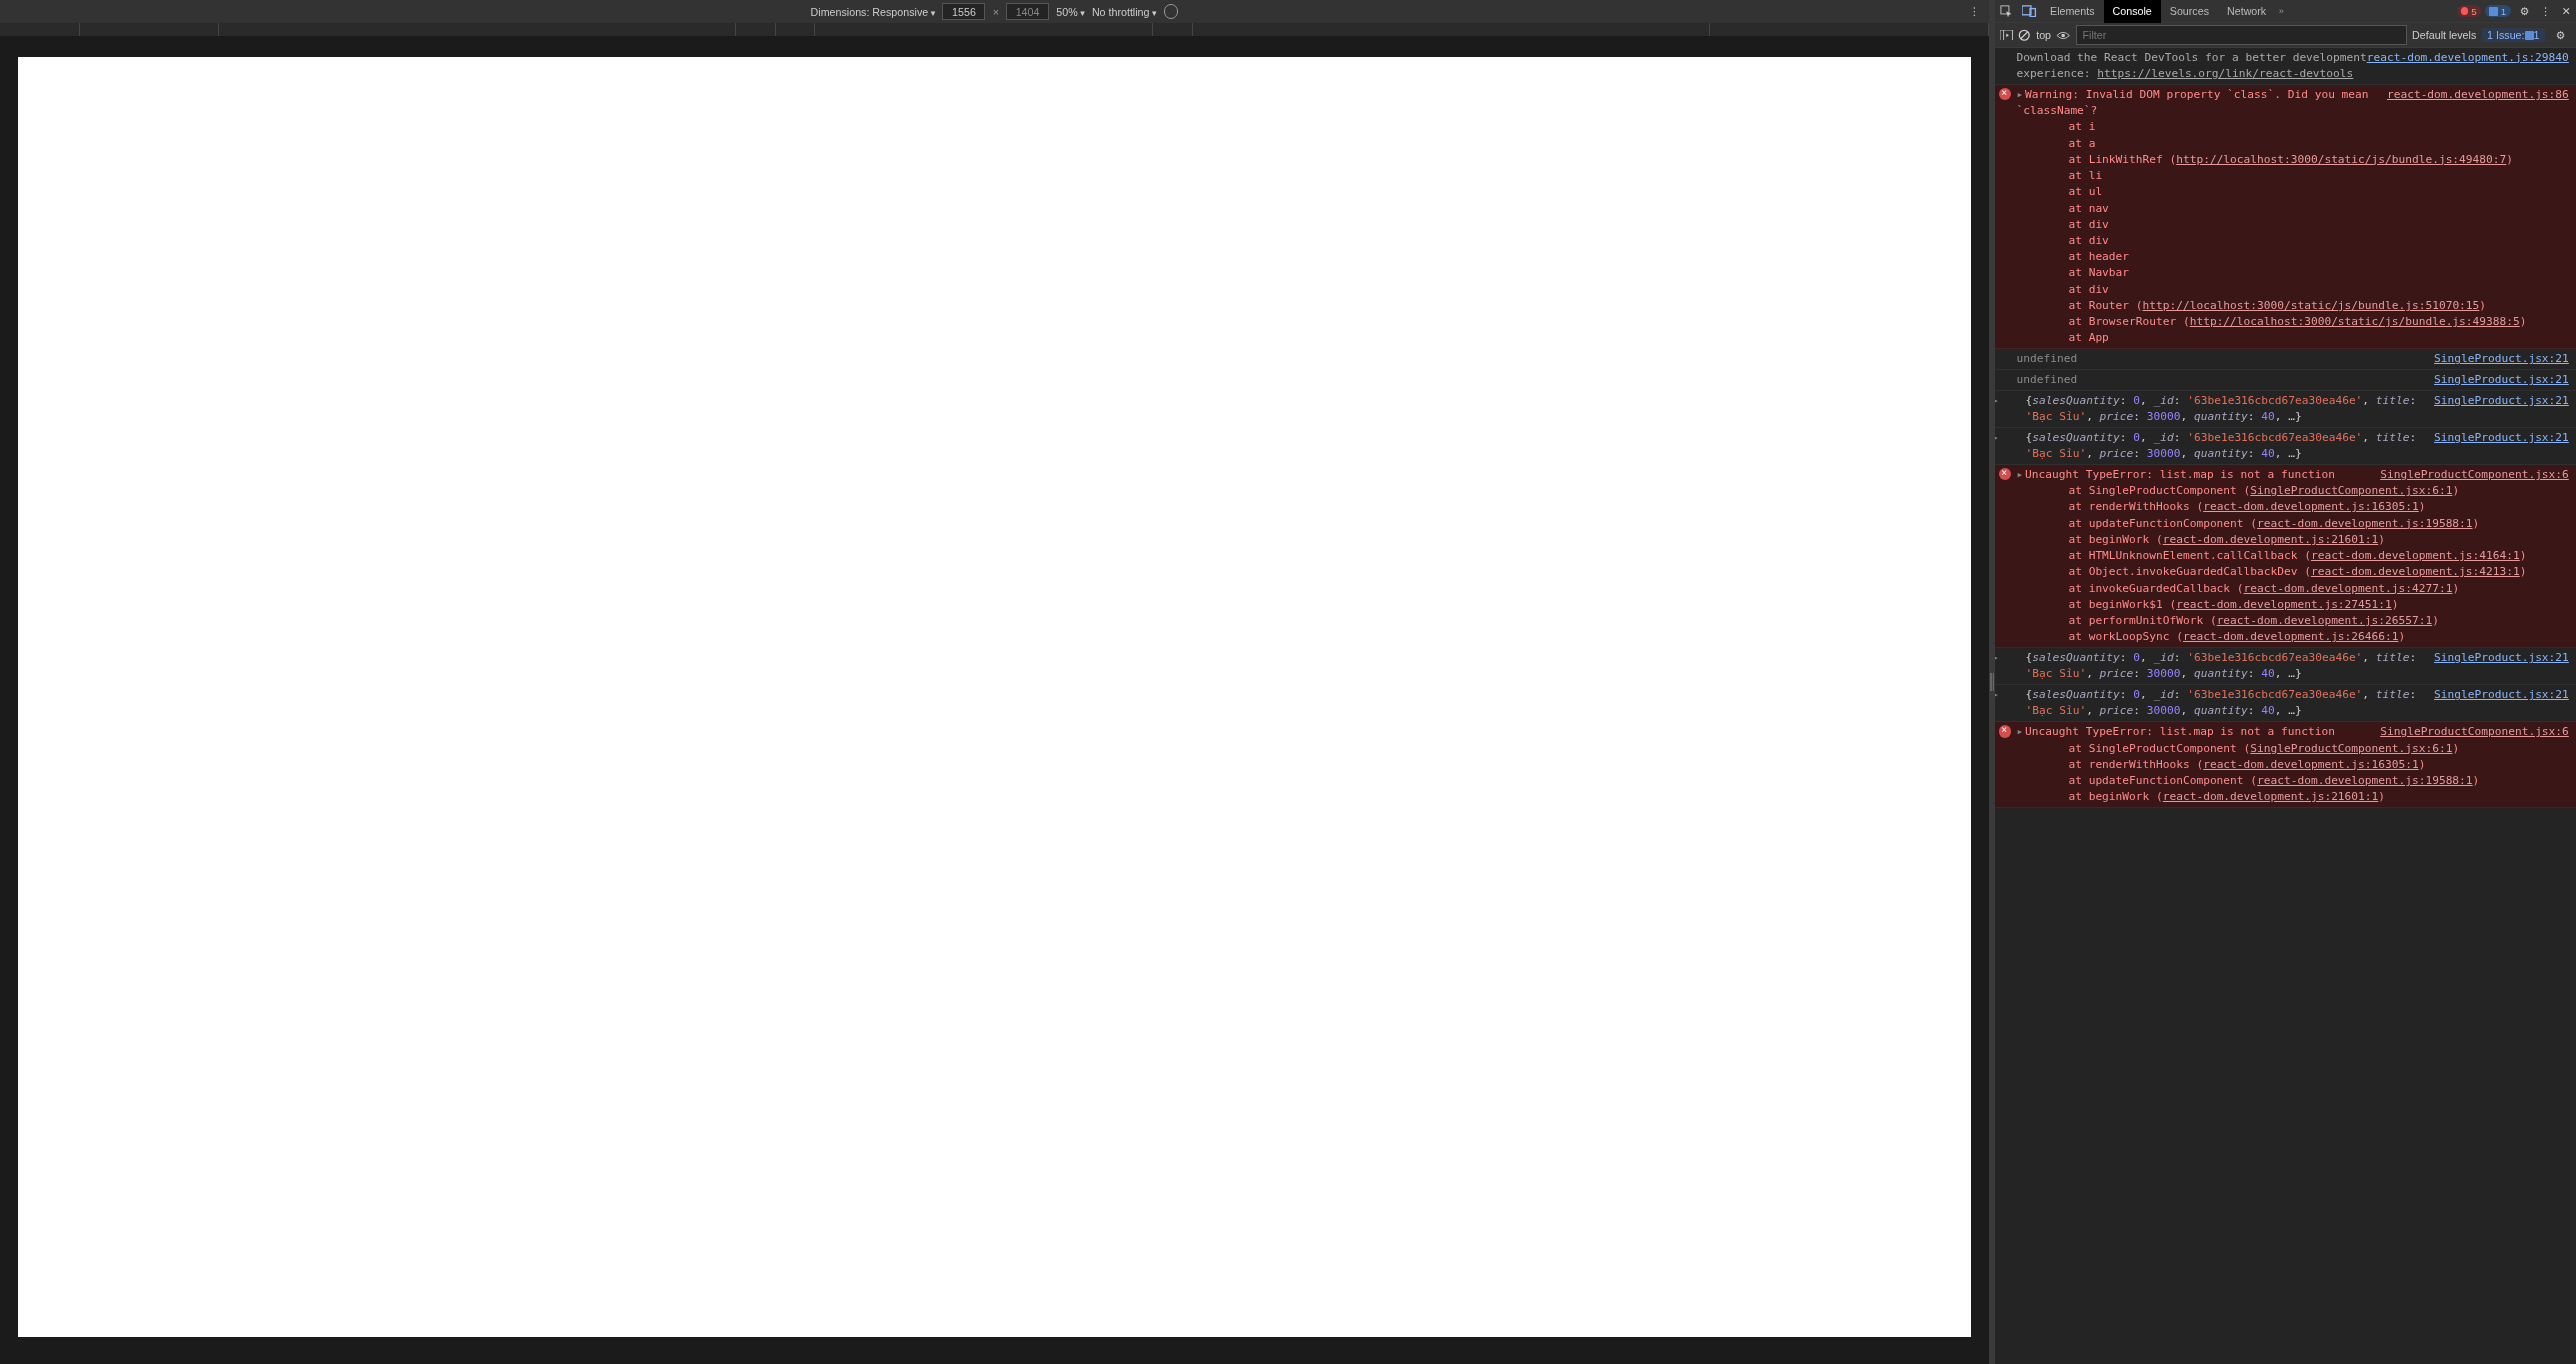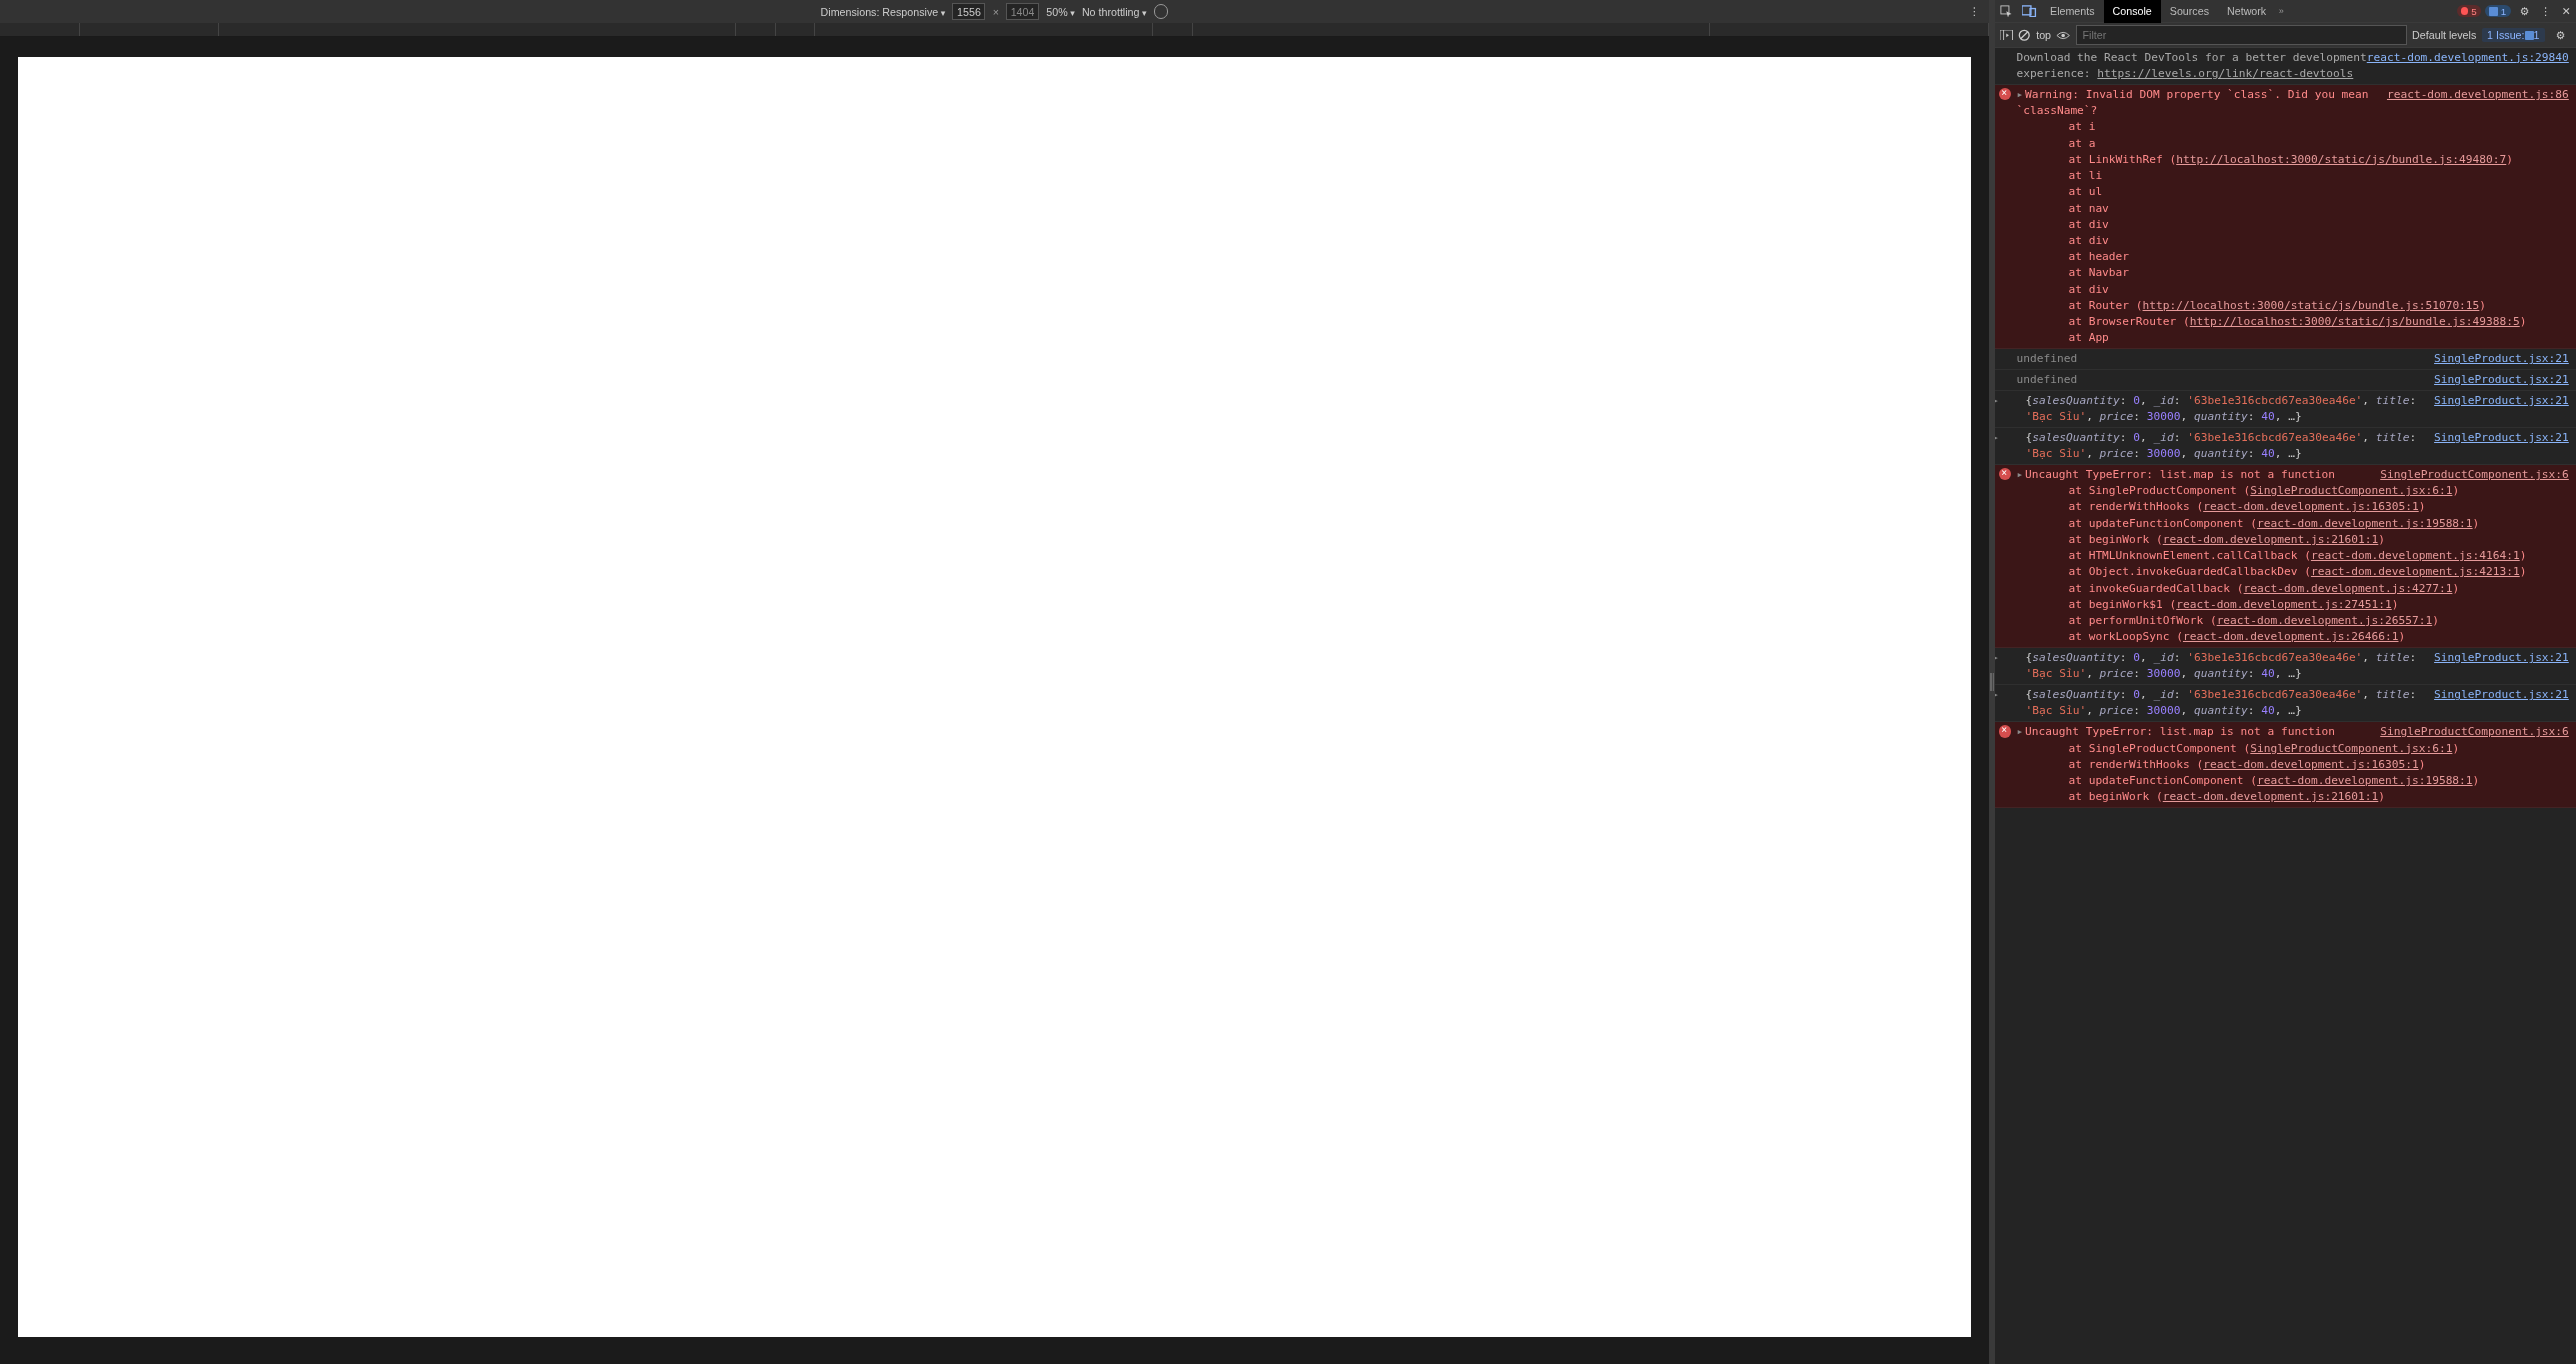--- a/index.html
+++ b/index.html
@@ -1,20 +1,20 @@
 <!DOCTYPE html>
 <html style="font-size:14.3px"><head>
 <meta charset="utf-8">
 <style>
 * { margin:0; padding:0; box-sizing:border-box; }
 body { font-family:-apple-system,BlinkMacSystemFont,"Segoe UI",sans-serif; background:#242424; color:#ccc; height:100vh; overflow:hidden; font-size:10.7px; }
 .app { display:flex; height:100vh; }
 .left-panel { flex:1; display:flex; flex-direction:column; background:#242424; min-width:0;justify-content:flex-end; }
 .device-toolbar { height:23px; background:#333; display:flex; align-items:center; justify-content:center; gap:7.2px; padding:0 7.2px; position:relative; }
-.dim-input { width:33px; background:#242424; border:0.9px solid #555; color:#ccc; text-align:center; padding:1.8px 3.6px; font-size:10.7px; }
+.dim-input { width:43px; background:#242424; border:0.9px solid #555; color:#ccc; text-align:center; padding:1.8px 3.6px; font-size:10.7px; }
 .dim-input.disabled { color:#888; }
 .device-toolbar .sep { color:#999; }
 .device-toolbar .dd { color:#ccc; cursor:pointer; }
 .device-toolbar .arrow::after { content:" ▾"; font-size:9px; }
 .rotate-icon { width:14.3px; height:14.3px; border:1.3px solid #999; border-radius:50%; position:relative; }
 .menu-dots { position:absolute; right:9px; color:#ccc; cursor:pointer; }
 .ruler-h { height:14.3px; background:#2a2a2a; border-bottom:0.9px solid #1a1a1a; display:flex; }
 .ruler-h .tick { border-right:0.9px solid #444; height:100%; }
 .viewport-wrap { flex:1; background:#1b1b1b; display:flex; justify-content:center; align-items:flex-start; padding-top:19.7px; position:relative; }
 .viewport { background:#fff; width:calc(100% - 36px); height:calc(100% - 27px); }

